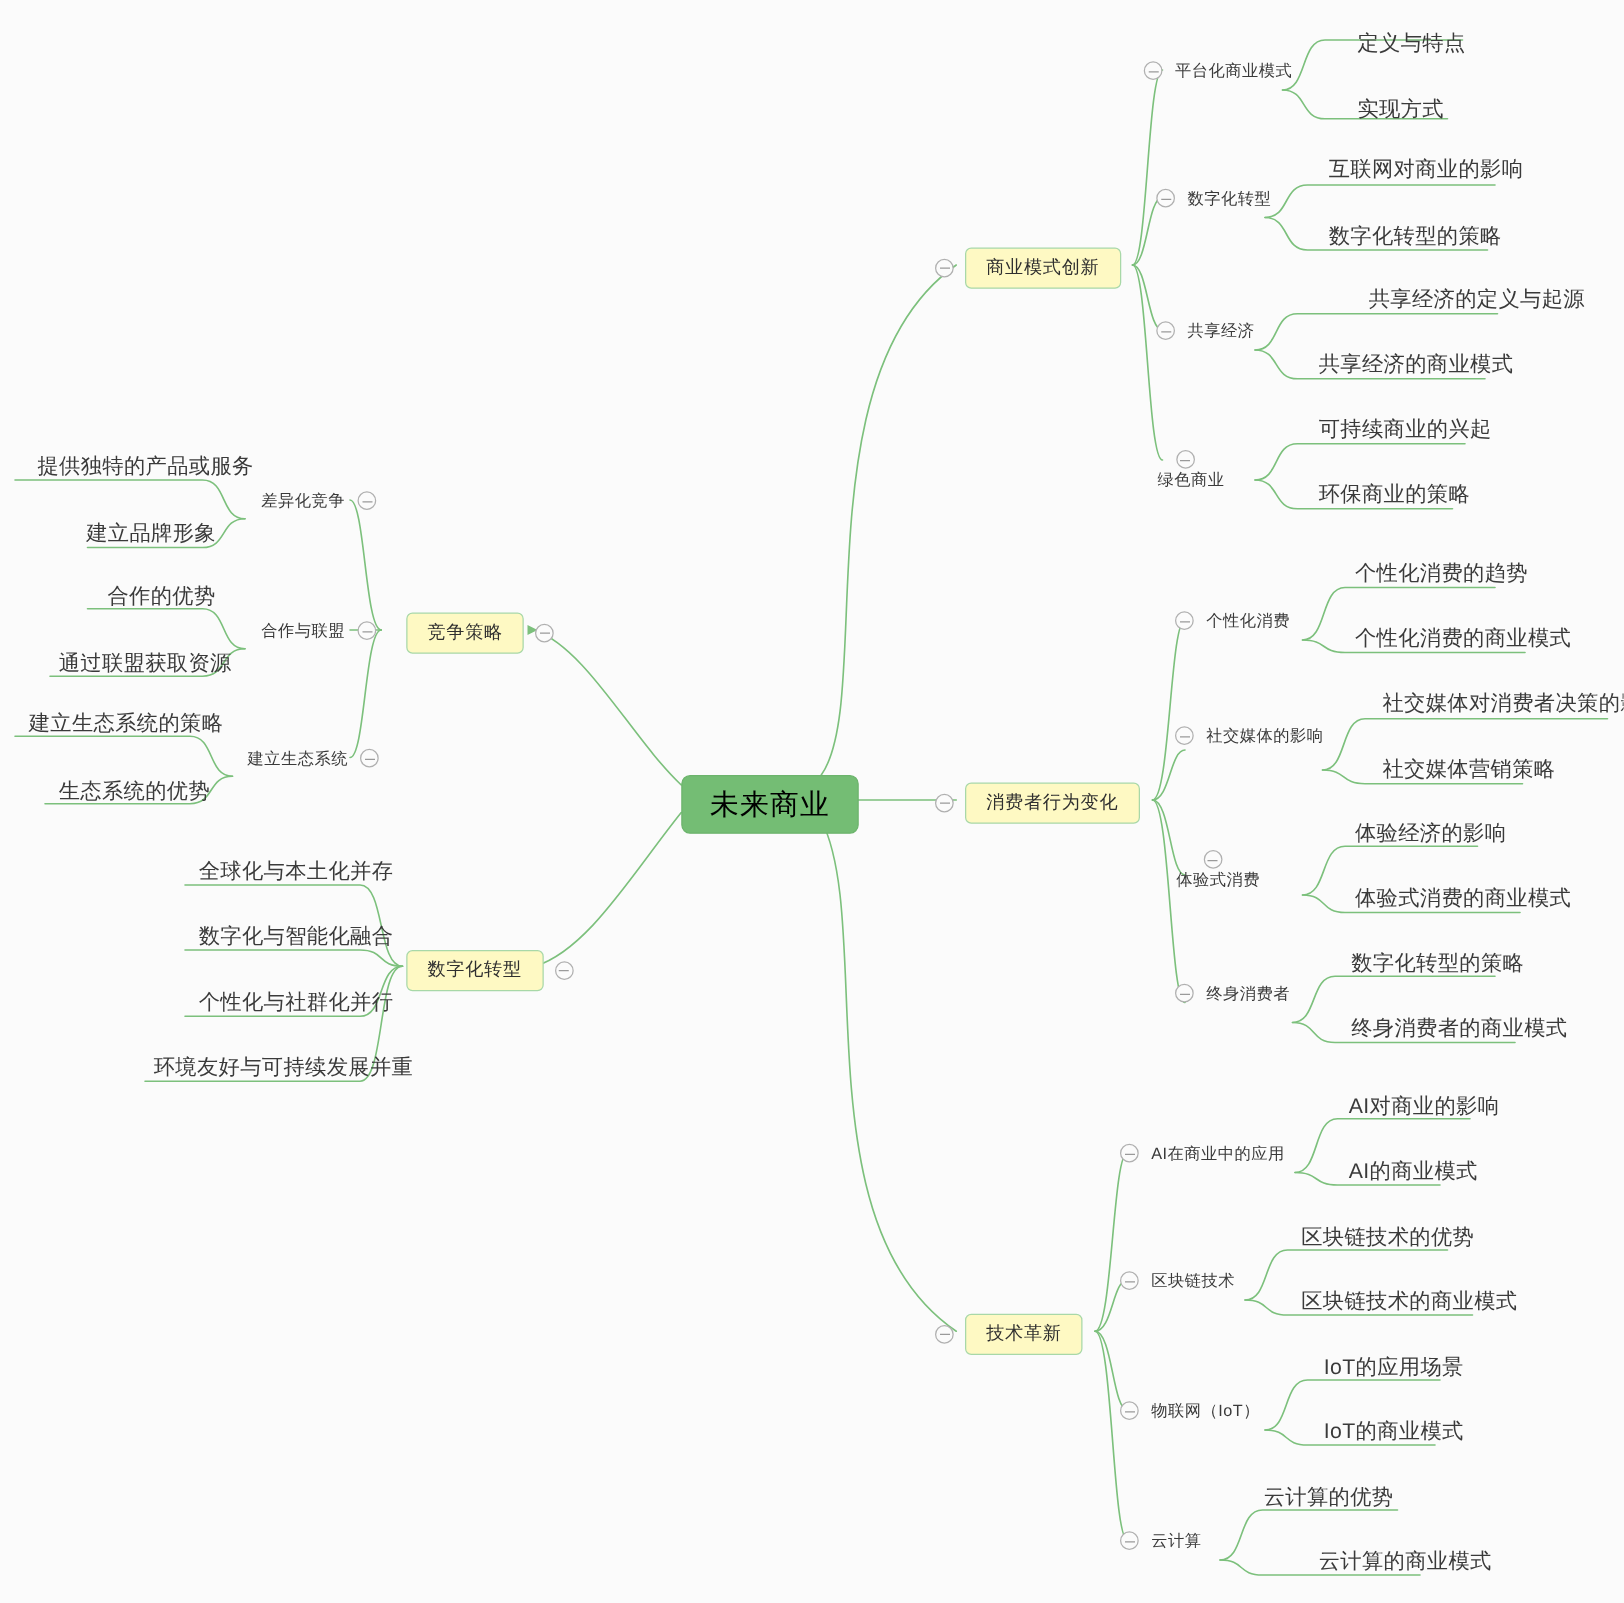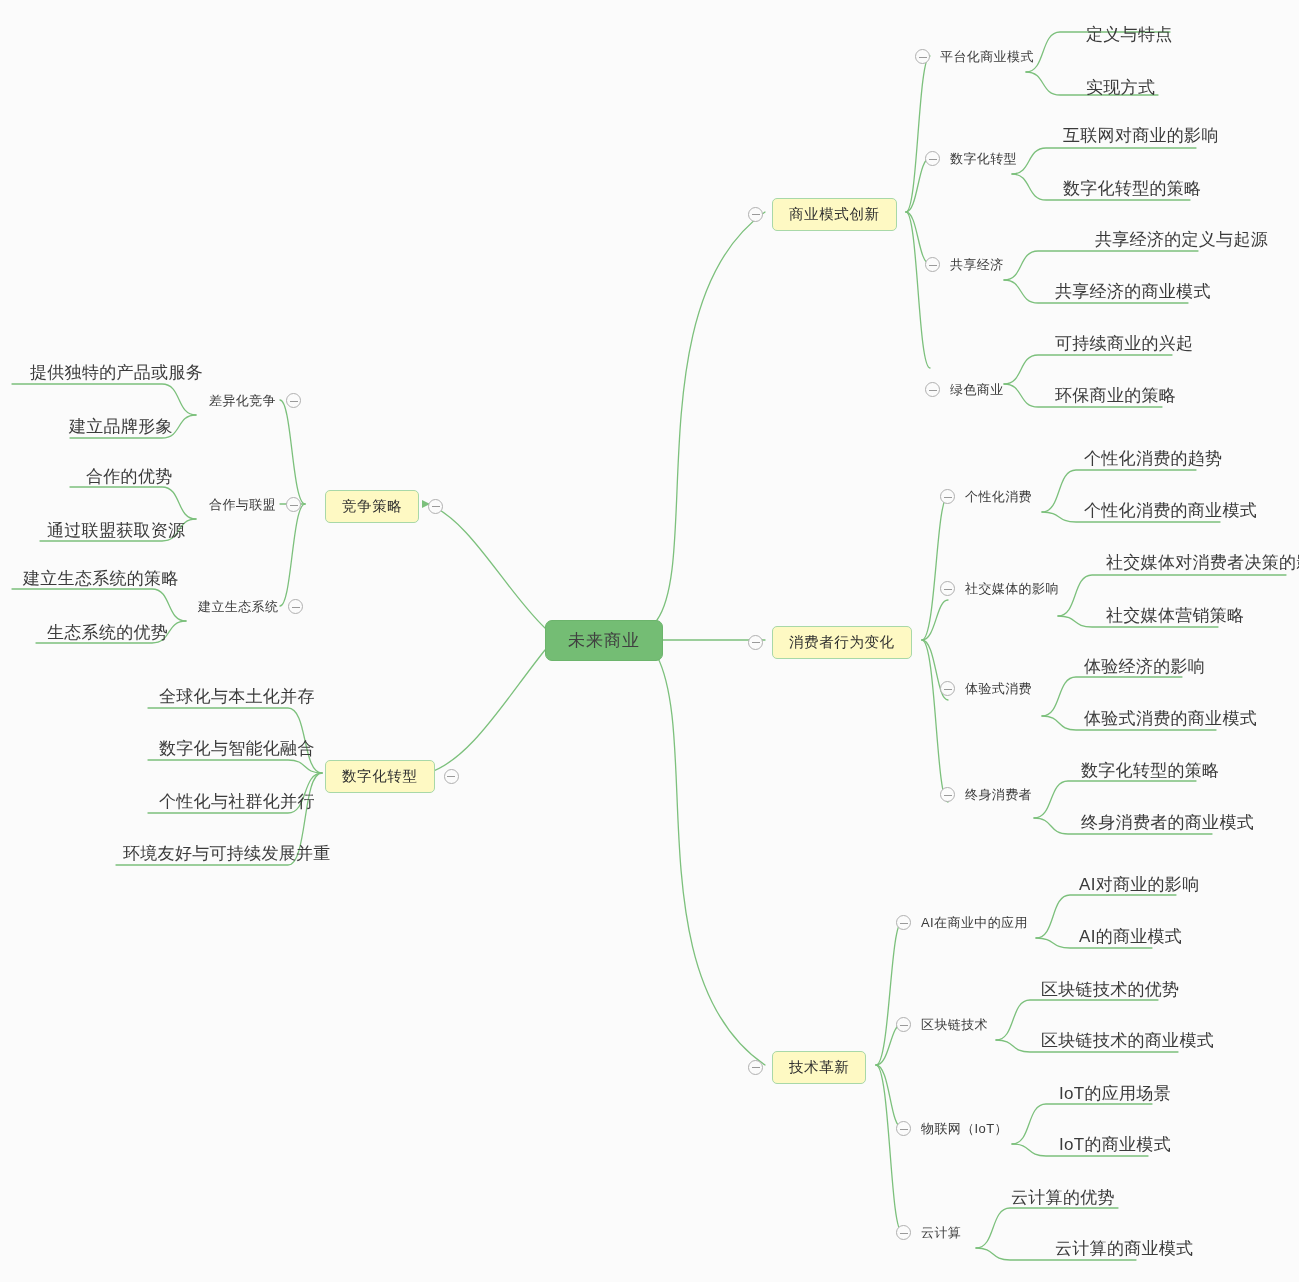--- a/index.html
+++ b/index.html
@@ -26,22 +26,22 @@
     position: absolute;
     display: flex;
     align-items: center;
     white-space: nowrap;
   }
   
   .root-box {
     background: #74bd74;
     border: 1px solid #6cb46c;
     border-radius: 7px;
-    color: #404040;
-    font-size: 17px;
+    color: #000000;
+    font-size: 23px;
     letter-spacing: 1px;
     padding: 11px 22px;
     line-height: 1;
   }
   
   .l1-box {
     background: #fef9c3;
     border: 1px solid #a8d8a8;
     border-radius: 5px;
     color: #2f2f2f;
@@ -213,21 +213,21 @@
     <span class="toggle tg-left"></span>
     <span class="l2-text">共享经济</span>
   </div>
   <div class="node leaf-text" style="left:1094px; top:230px;">
       <span>共享经济的定义与起源</span>
     </div>
   <div class="node leaf-text" style="left:1054px; top:282px;">
       <span>共享经济的商业模式</span>
     </div>
 
-  <div class="node" style="left:925px; top:381px;">
+  <div class="node" style="left:925px; top:360px;flex-direction:column;">
     <span class="toggle tg-left"></span>
     <span class="l2-text">绿色商业</span>
   </div>
   <div class="node leaf-text" style="left:1054px; top:334px;">
       <span>可持续商业的兴起</span>
     </div>
   <div class="node leaf-text" style="left:1054px; top:386px;">
       <span>环保商业的策略</span>
     </div>
 
@@ -251,21 +251,21 @@
     <span class="toggle tg-left"></span>
     <span class="l2-text">社交媒体的影响</span>
   </div>
   <div class="node leaf-text" style="left:1105px; top:553px;">
       <span>社交媒体对消费者决策的影响</span>
     </div>
   <div class="node leaf-text" style="left:1105px; top:606px;">
       <span>社交媒体营销策略</span>
     </div>
 
-  <div class="node" style="left:940px; top:680px;">
+  <div class="node" style="left:940px; top:680px;flex-direction:column;">
     <span class="toggle tg-left"></span>
     <span class="l2-text">体验式消费</span>
   </div>
   <div class="node leaf-text" style="left:1083px; top:657px;">
       <span>体验经济的影响</span>
     </div>
   <div class="node leaf-text" style="left:1083px; top:709px;">
       <span>体验式消费的商业模式</span>
     </div>
 

